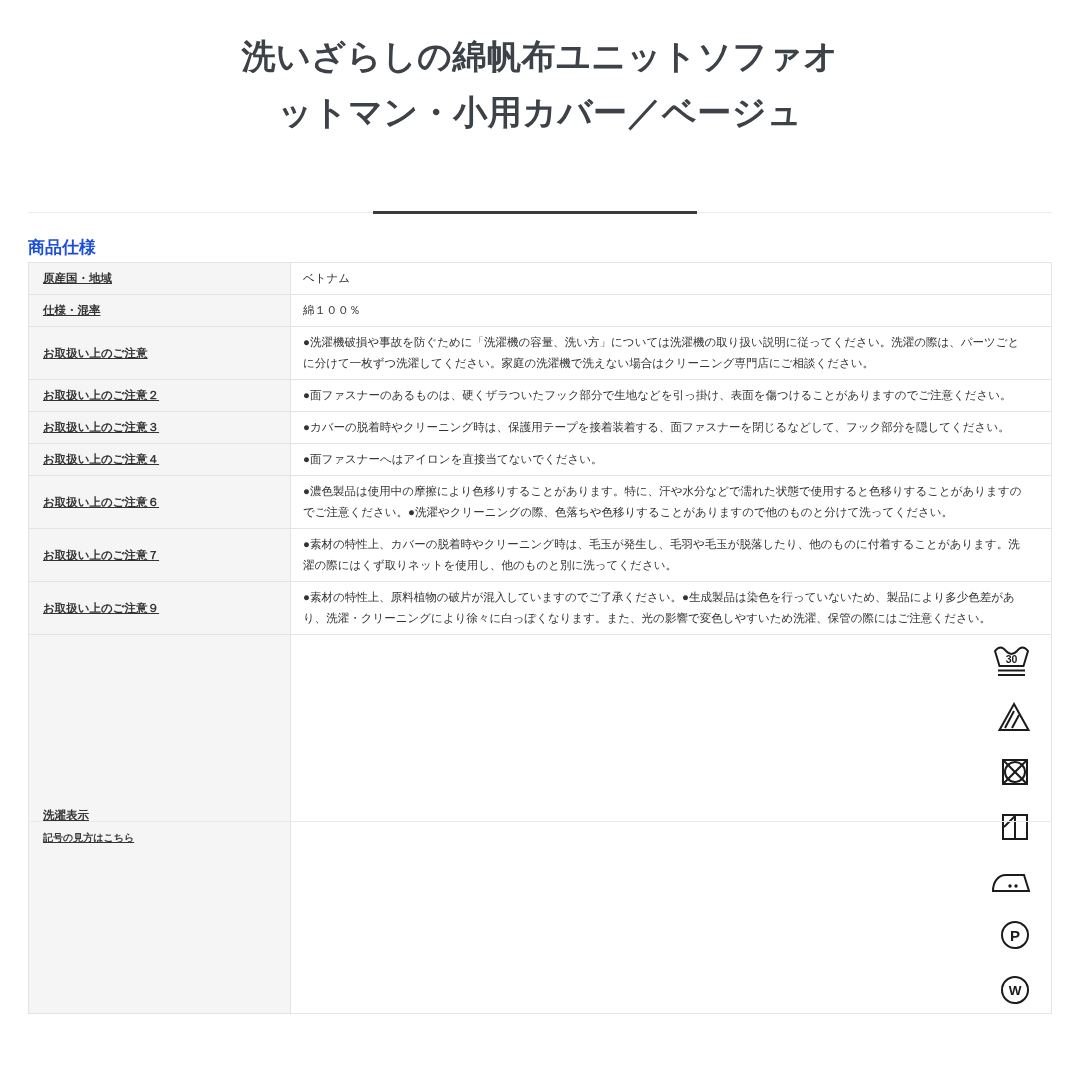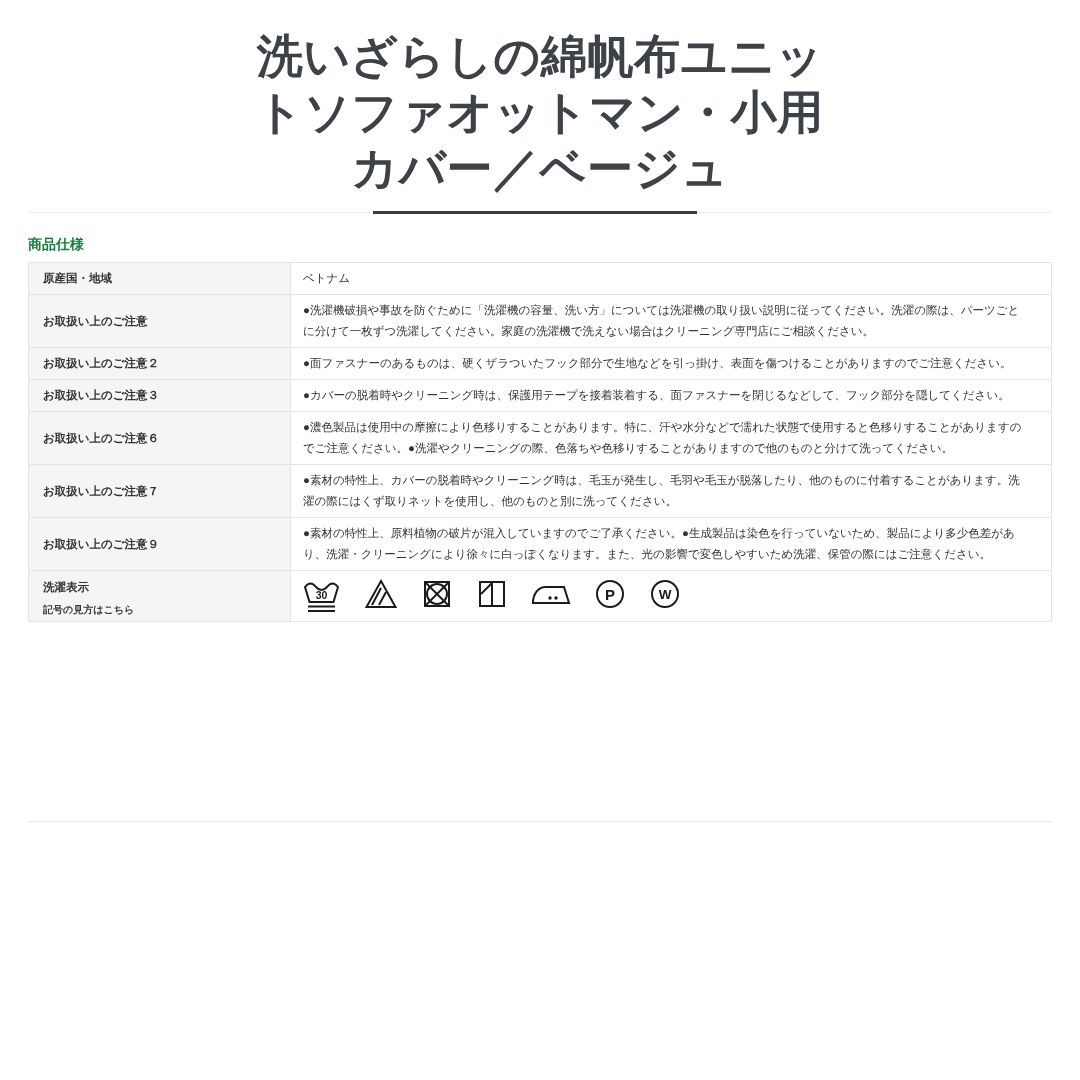--- a/index.html
+++ b/index.html
@@ -5,58 +5,59 @@
   * { margin:0; padding:0; box-sizing:border-box; }
   html,body { background:#ffffff; }
   .page {
     position:relative; width:1080px; height:1080px; margin:0 auto;
     background:#fff; overflow:hidden;
     font-family:"Liberation Sans","DejaVu Sans",sans-serif;
     color:#333;
   }
   .product-title {
     position:absolute; top:28px; left:0; right:0;
-    text-align:center; font-size:46px; line-height:56px;
+    text-align:center; font-size:34px; line-height:56px;
     font-weight:600; color:#3d4148; letter-spacing:.5px;
   }
   .product-title span { display:inline-block; max-width:600px; }
 
   .tab-rule {
     position:absolute; top:212px; left:28px; right:28px;
     height:1px; background:#ededed;
   }
   .tab-indicator {
     position:absolute; top:-1px; left:345px; width:324px; height:3px;
     background:#3b3b3b;
   }
 
   .section-heading {
     position:absolute; top:236px; left:28px;
-    font-size:14px; font-weight:bold; color:#15803d;
+    font-size:17px; font-weight:bold; color:#1d4ed8;
   }
 
   table.spec {
     position:absolute; top:262px; left:28px; width:1024px;
     border-collapse:collapse; table-layout:fixed;
   }
   table.spec th, table.spec td {
     border:1px solid #e4e4e4; font-size:11.5px; line-height:21px;
     vertical-align:middle; text-align:left; color:#333;
   }
   table.spec th {
     width:262px; background:#f5f5f6; font-weight:bold;
     padding:5px 10px 5px 14px;
+    text-decoration:underline;
   }
   table.spec td { padding:5px 20px 5px 12px; font-weight:normal; }
 
   .care-label-sub {
     display:block; font-size:10px; font-weight:bold; color:#3a3a3a;
     margin-top:6px; line-height:12px; cursor:pointer;
   }
-  .care-icons { display:flex; align-items:flex-start; gap:23px; padding:2px 0; }
+  .care-icons { display:flex; align-items:flex-end; gap:23px; padding:2px 0;flex-direction:column; }
   .care-icons svg { display:block; }
   .care-icons .stroke { fill:none; stroke:#1b1b1b; stroke-width:2; }
   .care-icons .lbl { font-family:"Liberation Sans","DejaVu Sans",sans-serif; fill:#1b1b1b; }
 
   .bottom-rule {
     position:absolute; top:821px; left:28px; right:28px;
     height:1px; background:#eaeaea;
   }
 </style>
 </head>
@@ -74,30 +75,38 @@
 
   <h2 class="section-heading">商品仕様</h2>
 
   <table class="spec">
     <tbody>
       <tr>
         <th>原産国・地域</th>
         <td>ベトナム</td>
       </tr>
       <tr>
+        <th>仕様・混率</th>
+        <td>綿１００％</td>
+      </tr>
+      <tr>
         <th>お取扱い上のご注意</th>
         <td>●洗濯機破損や事故を防ぐために「洗濯機の容量、洗い方」については洗濯機の取り扱い説明に従ってください。洗濯の際は、パーツごとに分けて一枚ずつ洗濯してください。家庭の洗濯機で洗えない場合はクリーニング専門店にご相談ください。</td>
       </tr>
       <tr>
         <th>お取扱い上のご注意２</th>
         <td>●面ファスナーのあるものは、硬くザラついたフック部分で生地などを引っ掛け、表面を傷つけることがありますのでご注意ください。</td>
       </tr>
       <tr>
         <th>お取扱い上のご注意３</th>
         <td>●カバーの脱着時やクリーニング時は、保護用テープを接着装着する、面ファスナーを閉じるなどして、フック部分を隠してください。</td>
+      </tr>
+      <tr>
+        <th>お取扱い上のご注意４</th>
+        <td>●面ファスナーへはアイロンを直接当てないでください。</td>
       </tr>
       <tr>
         <th>お取扱い上のご注意６</th>
         <td>●濃色製品は使用中の摩擦により色移りすることがあります。特に、汗や水分などで濡れた状態で使用すると色移りすることがありますのでご注意ください。●洗濯やクリーニングの際、色落ちや色移りすることがありますので他のものと分けて洗ってください。</td>
       </tr>
       <tr>
         <th>お取扱い上のご注意７</th>
         <td>●素材の特性上、カバーの脱着時やクリーニング時は、毛玉が発生し、毛羽や毛玉が脱落したり、他のものに付着することがあります。洗濯の際にはくず取りネットを使用し、他のものと別に洗ってください。</td>
       </tr>
       <tr>

